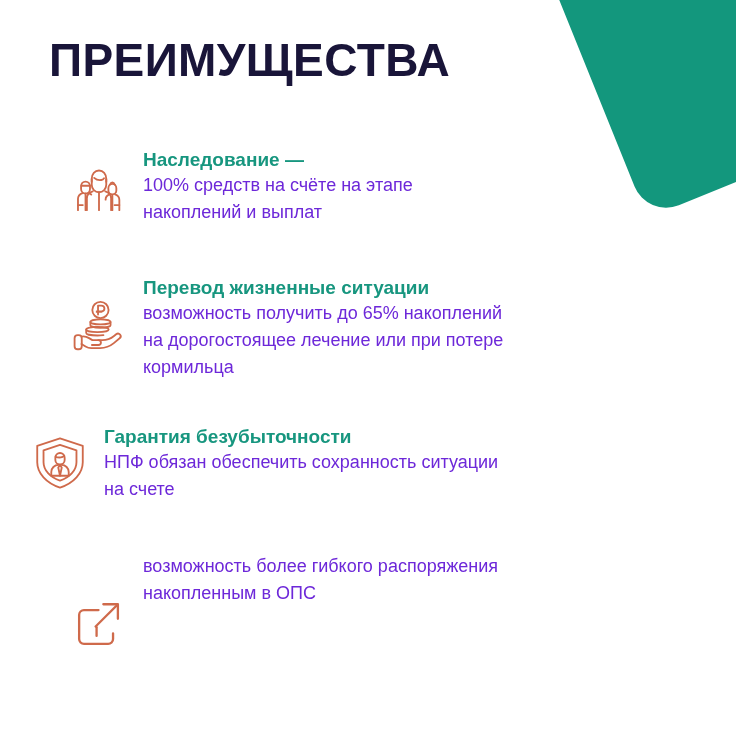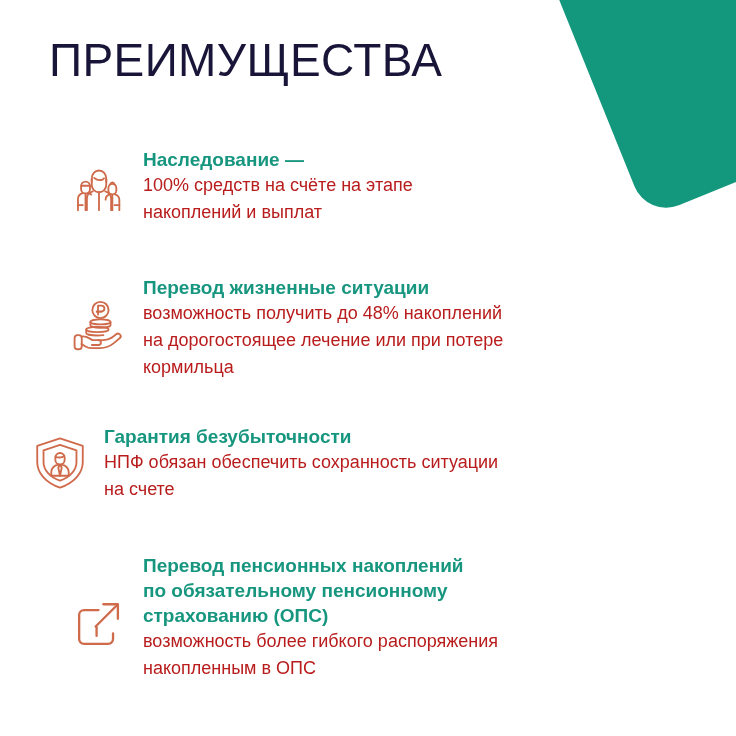--- a/index.html
+++ b/index.html
@@ -39,21 +39,21 @@
   }
 
   
   .page-title {
     position: absolute;
     left: 49px;
     top: 33px;
     margin: 0;
     font-size: 46px;
     line-height: 54px;
-    font-weight: normal;
+    font-weight: bold;
     letter-spacing: 0.4px;
     color: #191539;
     white-space: nowrap;
   }
 
   
   .benefits {
     position: absolute;
     left: 0;
     top: 146px;
@@ -93,21 +93,21 @@
     font-size: 19px;
     line-height: 24px;
     font-weight: bold;
     color: #17967f;
   }
 
   .benefit-text {
     margin: 0;
     font-size: 18px;
     line-height: 27px;
-    color: #b91c1c;
+    color: #6d28d9;
     white-space: pre-line;
   }
 
   
   .benefit-1 { margin-top: 0px; }
   .benefit-1 .benefit-icon { align-self: flex-start; margin-top: 6px; }
 
   .benefit-2 { margin-top: 46px; }
   .benefit-2 .benefit-icon { align-self: flex-start; margin-top: 14px; }
 
@@ -172,21 +172,21 @@
           <path d="M18.8 35.6v3.5c0 1.5 5.2 2.7 11.6 2.7 2.3 0 4.4-.2 6.2-.4"></path>
 
           <path d="M14.2 42.9c2.6-.4 5.2.2 7.5 1.6l3.5 2.1h6.1c1.5 0 2.7 1.1 2.7 2.5s-1.2 2.5-2.7 2.5h-6.6"></path>
           <path d="M31.2 46.6h4.2c4.6 0 8.8-1.6 12.1-4.3l2.2-1.8c1.2-1 3-.9 4 .3 1 1.2.8 2.9-.4 3.9l-6 5c-4 3.3-9 5.1-14.2 5.1H24c-2.1 0-4.1-.6-5.9-1.7l-4.2-2.6"></path>
 
           <rect x="6.8" y="41.4" width="7.4" height="14.6" rx="3.2"></rect>
         </svg>
       </div>
       <div class="benefit-body">
         <p class="benefit-heading">Перевод жизненные ситуации</p>
-        <p class="benefit-text">возможность получить до 48% накоплений
+        <p class="benefit-text">возможность получить до 65% накоплений
 на дорогостоящее лечение или при потере
 кормильца</p>
       </div>
     </div>
 
     <div class="benefit benefit-3">
       <div class="benefit-icon">
         <svg viewBox="0 0 64 64" fill="none" stroke="currentColor" stroke-width="1.9" stroke-linecap="round" stroke-linejoin="round" aria-hidden="true">
 
           <path d="M32 6.5 8.5 14.2v17.1c0 11.3 9.4 21.6 23.5 26.2 14.1-4.6 23.5-14.9 23.5-26.2V14.2z"></path>
@@ -214,22 +214,19 @@
 
           <path d="M31.5 14.5H16.5a5 5 0 0 0-5 5v25a5 5 0 0 0 5 5h25a5 5 0 0 0 5-5v-6"></path>
 
           <path d="M29.5 32.2v9"></path>
 
           <path d="M28.5 31.5 50.5 9.5"></path>
           <path d="M36.5 8.5h15v15"></path>
         </svg>
       </div>
       <div class="benefit-body">
-        <p class="benefit-heading">Перевод пенсионных накоплений
-по обязательному пенсионному
-страхованию (ОПС)</p>
         <p class="benefit-text">возможность более гибкого распоряжения
 накопленным в ОПС</p>
       </div>
     </div>
 
   </div>
 </div>
 
 </body></html>

